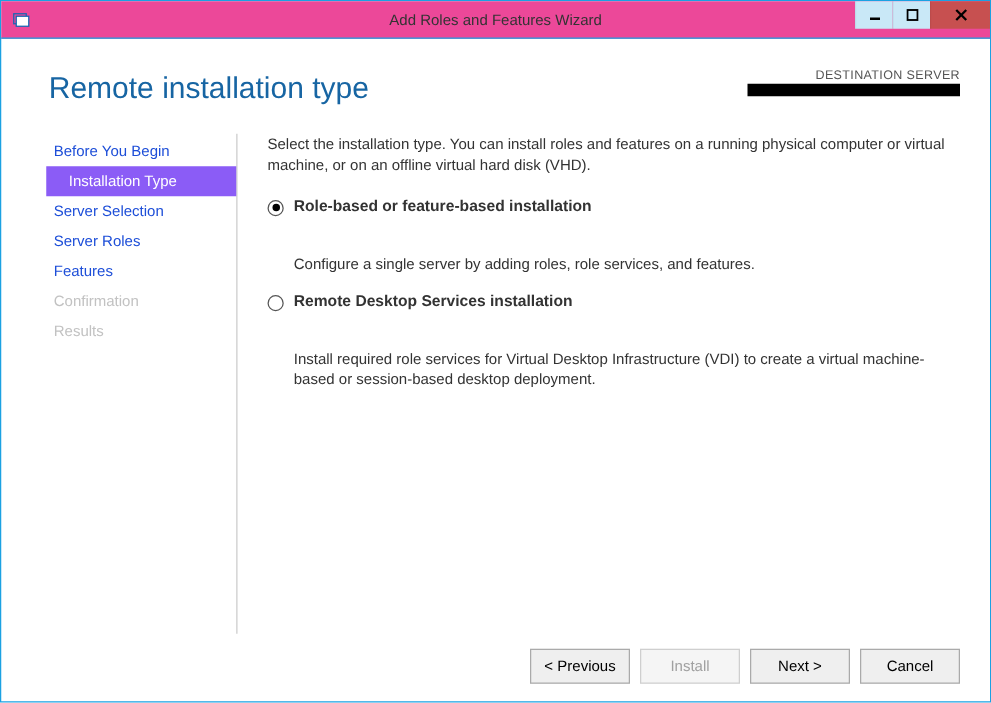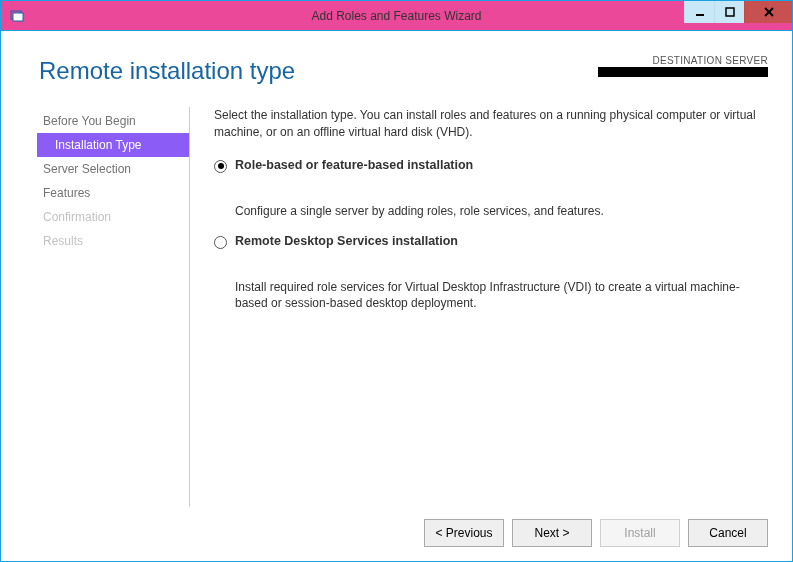--- a/index.html
+++ b/index.html
@@ -80,21 +80,21 @@
     min-height: 0;
   }
   .sidebar {
     width: 165px;
     border-right: 1px solid #ccc;
     padding-top: 2px;
     padding-bottom: 20px;
   }
   .side-item {
     font-size: 12px;
-    color: #737373;
+    color: #1d4ed8;
     padding: 5px 8px 5px 18px;
     cursor: default;
   }
   .side-item.active {
     background: #8b5cf6;
     color: #fff;
     margin-left: 12px;
   }
   .side-item.disabled { color: #c2c2c2; cursor: default;}
   .main {
@@ -170,20 +170,21 @@
         <div class="dest-label">DESTINATION SERVER</div>
         <span class="dest-server"></span>
       </div>
     </div>
 
     <div class="content-row">
       <div class="sidebar">
         <div class="side-item">Before You Begin</div>
         <div class="side-item active">Installation Type</div>
         <div class="side-item">Server Selection</div>
+        <div class="side-item">Server Roles</div>
         <div class="side-item">Features</div>
         <div class="side-item disabled">Confirmation</div>
         <div class="side-item disabled">Results</div>
       </div>
 
       <div class="main">
         <div class="intro">Select the installation type. You can install roles and features on a running physical computer or virtual machine, or on an offline virtual hard disk (VHD).</div>
 
         <div class="opt">
           <div class="radio checked"></div>
@@ -198,18 +199,18 @@
           <div>
             <div class="opt-title">Remote Desktop Services installation</div>
             <div class="opt-desc">Install required role services for Virtual Desktop Infrastructure (VDI) to create a virtual machine-based or session-based desktop deployment.</div>
           </div>
         </div>
       </div>
     </div>
 
     <div class="footer">
       <div class="btn">&lt; Previous</div>
+      <div class="btn disabled">Install</div>
       <div class="btn">Next &gt;</div>
-      <div class="btn disabled">Install</div>
       <div class="btn">Cancel</div>
     </div>
   </div>
 </div>
 
 </body></html>

